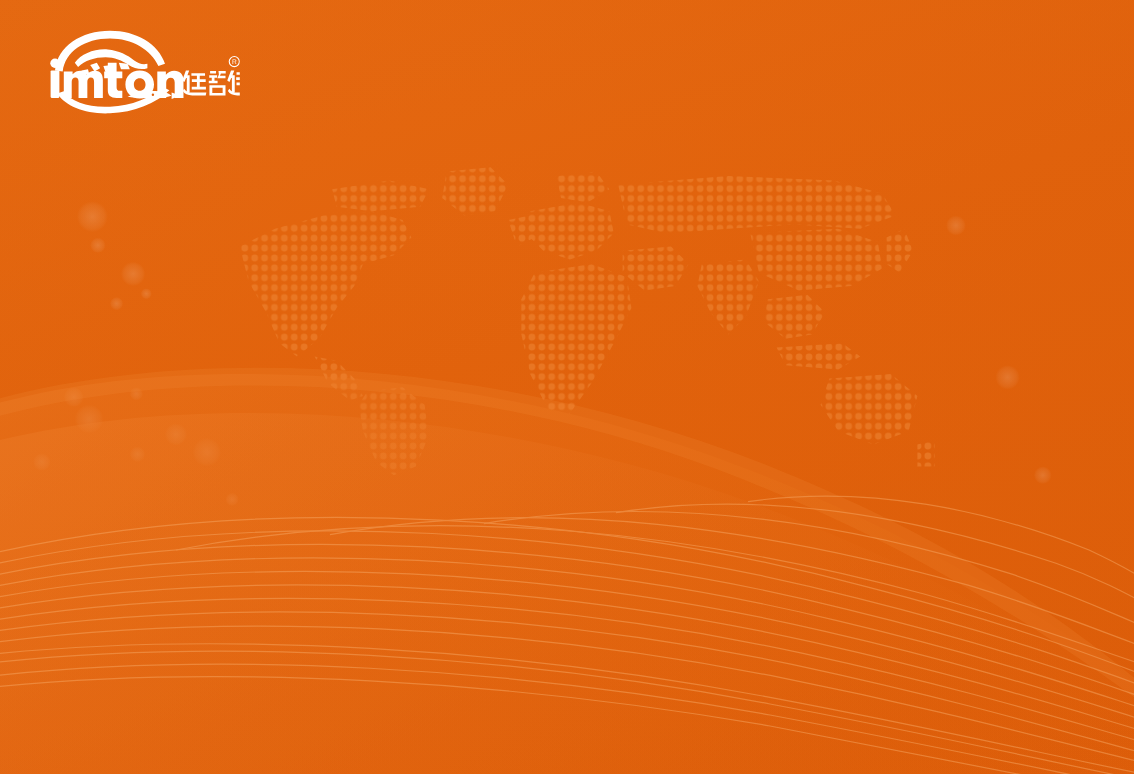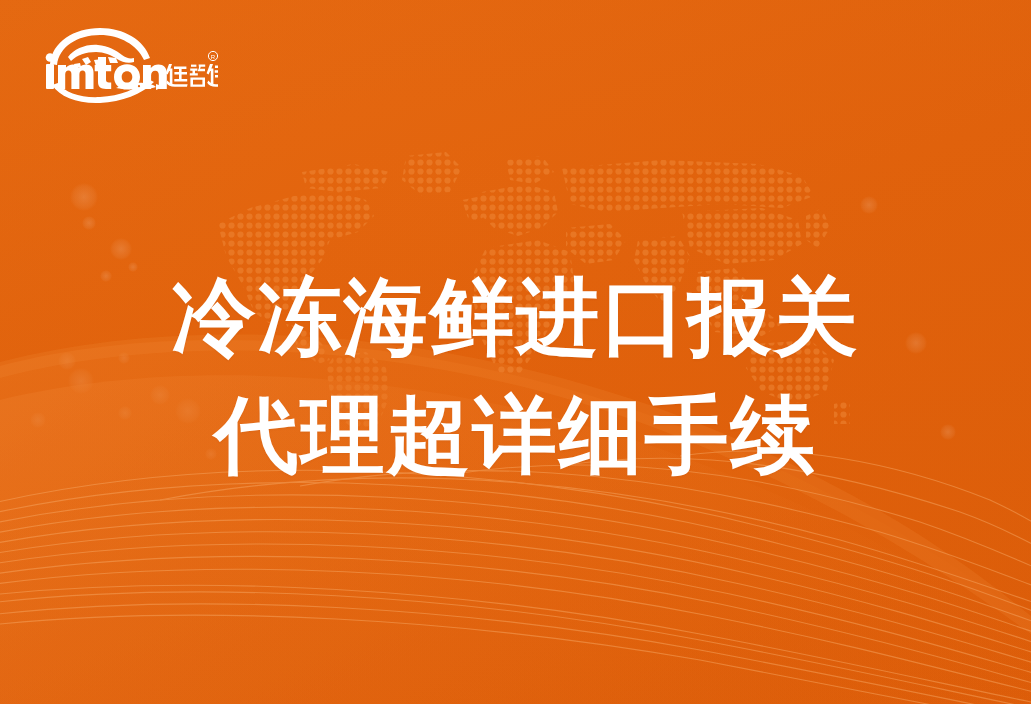--- a/index.html
+++ b/index.html
@@ -255,18 +255,14 @@
         <path d="M170.4 56.6 c1.6 2.4 4 3.6 7.6 3.6 h12.2 l-.6 2.6 h-11.8 c-4.2 0-7-1.4-8.6-4 Z"></path>
       </g>
 
       <g>
         <circle cx="175" cy="32" r="4.6" fill="none" stroke="#ffffff" stroke-width="1"></circle>
         <text x="175" y="34.5" font-family="'Liberation Sans', sans-serif" font-size="6" fill="#ffffff" text-anchor="middle">R</text>
       </g>
     </svg>
   </div>
 
-  <div class="headline">
-    <span class="line">冷冻海鲜进口报关</span>
-    <span class="line">代理超详细手续</span>
-  </div>
 
 </div>
 
 </body></html>

